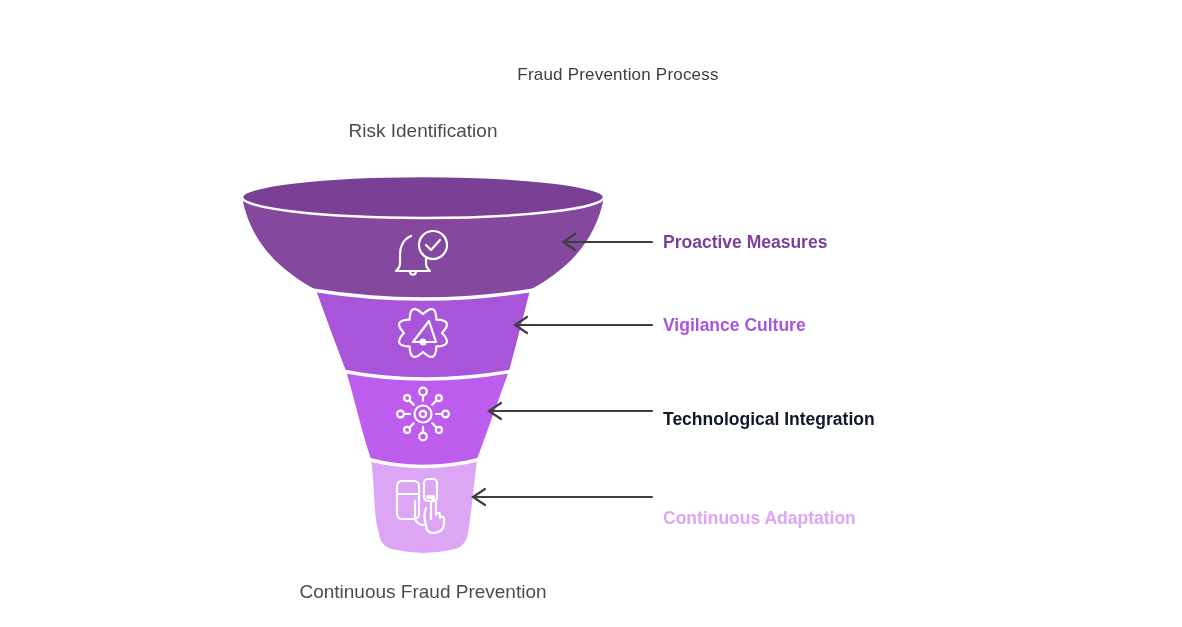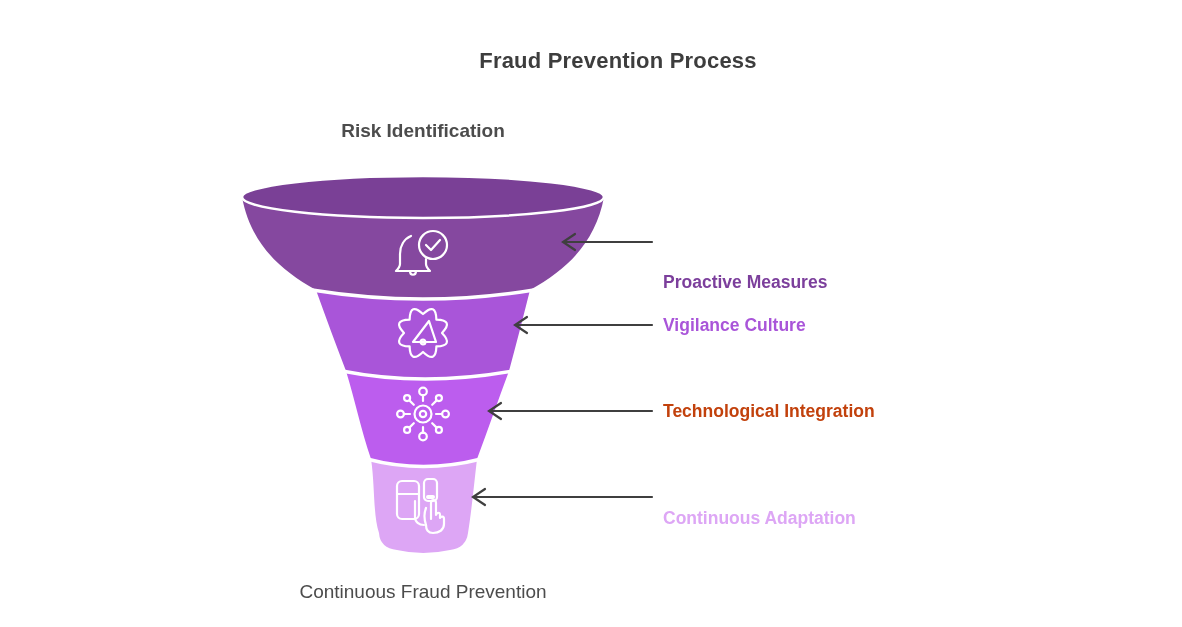--- a/index.html
+++ b/index.html
@@ -2,28 +2,28 @@
 <html><head>
 <meta charset="utf-8">
 <style>
   html,body{margin:0;padding:0;}
   body{
     width:1182px;height:627px;background:#ffffff;position:relative;
     font-family:"Liberation Sans", sans-serif;overflow:hidden;
   }
   .abs{position:absolute;}
   .title{
-    font-size:22px;font-weight:700;color:#3d3d3d;letter-spacing:.2px;
-    left:618px;top:61px;transform:translate(-50%,-50%);white-space:nowrap;
+    font-size:17px;font-weight:400;color:#3d3d3d;letter-spacing:.2px;
+    left:618px;top:75px;transform:translate(-50%,-50%);white-space:nowrap;
   }
   .gray-label{
     font-size:19px;font-weight:400;color:#4c4c4c;
     transform:translate(-50%,-50%);white-space:nowrap;
   }
-  .top-label{left:423px;top:131px;font-weight:bold;}
+  .top-label{left:423px;top:131px;}
   .bottom-label{left:423px;top:592px;}
   .stage-label{
     font-size:17.5px;font-weight:700;left:663px;transform:translateY(-50%);
     white-space:nowrap;
   }
   .stage-label-1{top:242px;}
   .stage-label-2{top:325px;}
   .stage-label-3{top:411px;}
   .stage-label-4{top:497px;}
   svg{position:absolute;left:0;top:0;}
@@ -105,19 +105,19 @@
     </g>
   </g>
 </svg>
 
 <div class="abs title">Fraud Prevention Process</div>
 
 <div class="abs gray-label top-label">Risk Identification</div>
 
 <div class="abs gray-label bottom-label">Continuous Fraud Prevention</div>
 
-<div class="abs stage-label stage-label-1" style="color: rgb(124, 63, 156); margin-top: 40px;">Proactive Measures</div>
+<div class="abs stage-label stage-label-1" style="color: rgb(124, 63, 156);">Proactive Measures</div>
 
 <div class="abs stage-label stage-label-2" style="color: rgb(169, 85, 217);">Vigilance Culture</div>
 
-<div class="abs stage-label stage-label-3" style="color: #c2410c;">Technological Integration</div>
+<div class="abs stage-label stage-label-3" style="color: #0f172a; margin-top: 8px;">Technological Integration</div>
 
 <div class="abs stage-label stage-label-4" style="color: rgb(221, 166, 245); margin-top: 21px;">Continuous Adaptation</div>
 
 </body></html>

